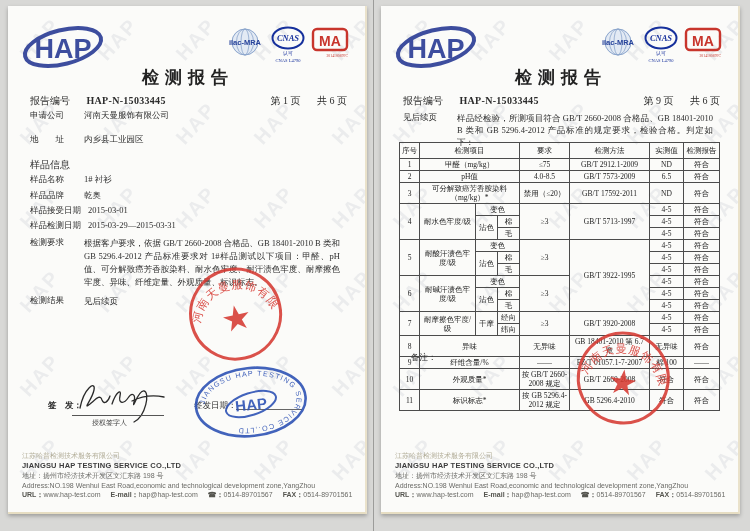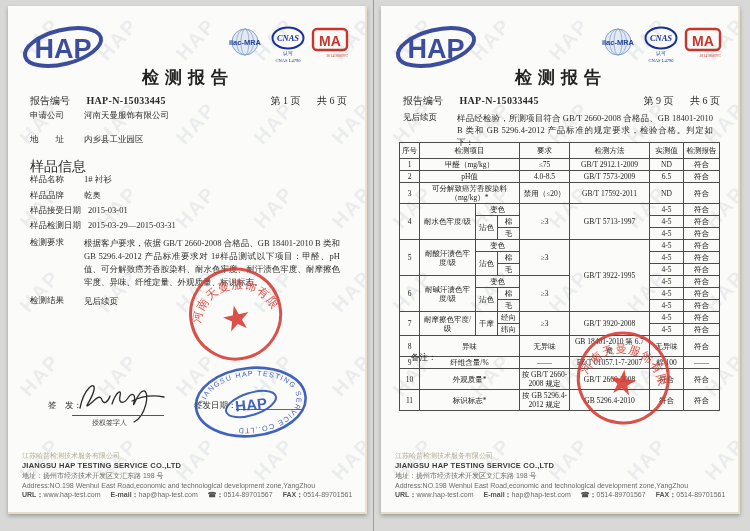--- a/index.html
+++ b/index.html
@@ -30,28 +30,28 @@
     font-size:17px;letter-spacing:6px;color:#222;font-weight:600;
   }
   .marks{position:absolute;right:14px;top:20px;display:flex;gap:5px;align-items:flex-start;}
   .report-row{position:absolute;left:22px;right:18px;top:88px;font-size:10px;color:#2c2c2c;}
   .report-no{font-weight:bold;margin-left:14px;letter-spacing:.3px;}
   .page-ind{position:absolute;right:0;top:0;}
   .page-ind span{margin-left:14px;}
   
   .frow{position:absolute;left:22px;font-size:8.5px;color:#2e2e2e;white-space:nowrap;}
   .frow .val{position:absolute;left:54px;white-space:nowrap;}
-  .sec-title{position:absolute;left:22px;font-size:14px;color:#2e2e2e;font-family:Liberation Serif, serif;}
+  .sec-title{position:absolute;left:22px;font-size:10px;color:#2e2e2e;font-family:Liberation Serif, serif;}
   .para-lbl{position:absolute;left:22px;font-size:8.5px;color:#2e2e2e;}
   .para{
     position:absolute;left:76px;width:256px;font-size:8.5px;line-height:13px;
     color:#2e2e2e;text-align:justify;
   }
   
-  .sign-lbl{position:absolute;left:40px;top:394px;font-size:8.5px;color:#2e2e2e;}
+  .sign-lbl{position:absolute;left:40px;top:394px;font-size:8.5px;color:#2e2e2e;font-weight:bold;}
   .sig-svg{position:absolute;left:66px;top:368px;}
   .sig-underline{position:absolute;left:64px;top:409px;width:92px;border-bottom:1px solid #555;}
   .signer-cap{position:absolute;left:84px;top:412px;font-size:7px;color:#444;}
   .signdate-lbl{position:absolute;left:186px;top:394px;font-size:8.5px;color:#2e2e2e;}
   .signdate-line{position:absolute;left:228px;top:403px;width:66px;border-bottom:1px solid #666;}
   
   .seal{position:absolute;opacity:.88;}
   .seal1{left:178px;top:258px;transform:rotate(-12deg);}
   .seal2{left:192px;top:322px;transform:rotate(8deg);}
   .stamp-blue{position:absolute;left:184px;top:358px;opacity:.9;transform:rotate(-6deg);}

